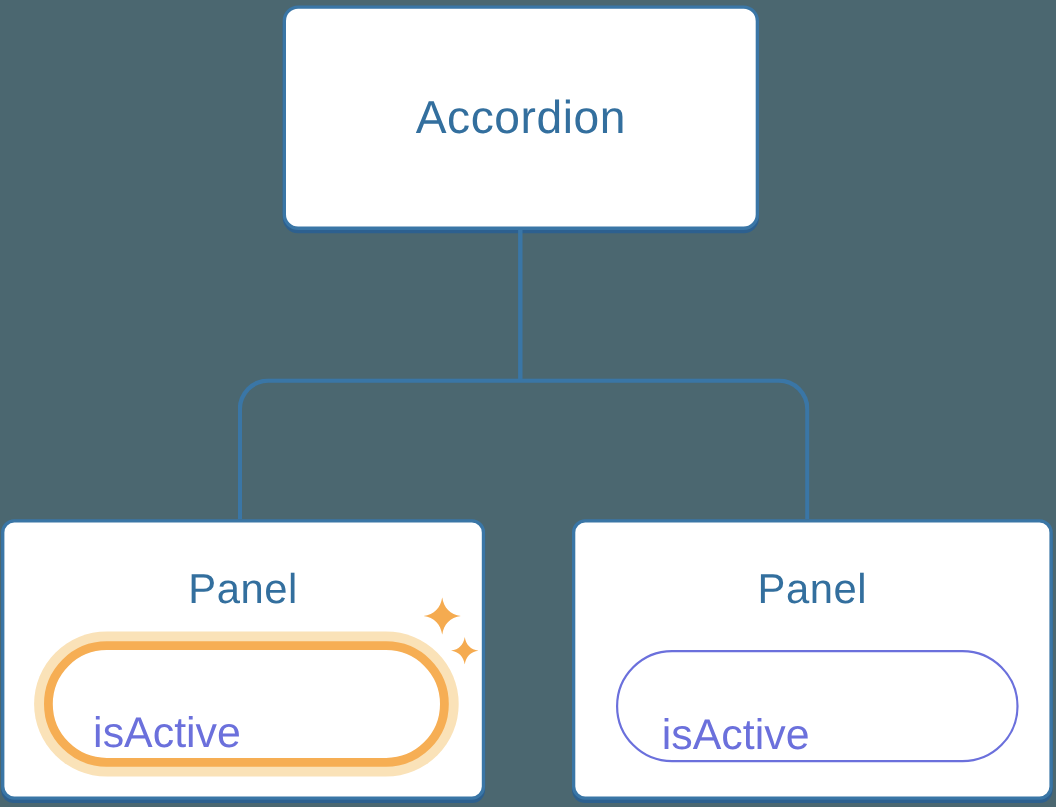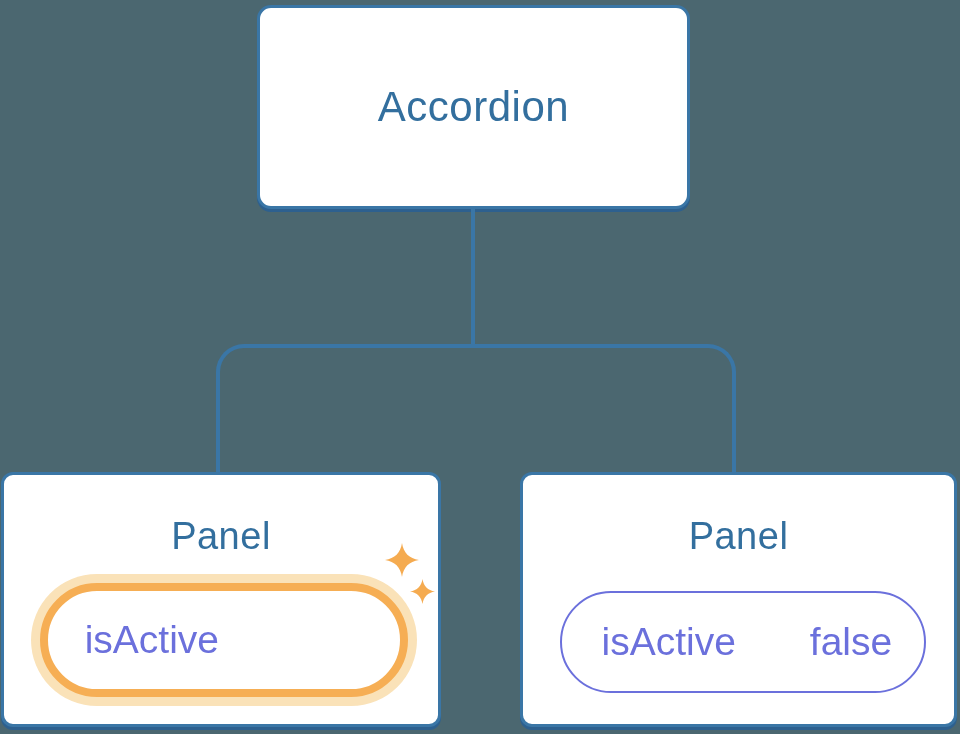--- a/index.html
+++ b/index.html
@@ -75,21 +75,21 @@
     width: 520px; height: 128px;
     border-top: 4px solid var(--node_border, #3a76a6);
     border-left: 4px solid var(--node_border, #3a76a6);
     border-right: 4px solid var(--node_border, #3a76a6);
     border-radius: 28px 28px 0 0;
   }
   
   .state-pill {
     position: absolute;
     display: flex;
-    align-items: center;
+    align-items: flex-end;
     background: var(--node_bg, #ffffff);
     overflow: hidden;
   }
   .pill-active {
     left: 36px; top: 108px;
     width: 368px; height: 114px;
     border: 8px solid var(--highlight_ring, #f6ae54);
     border-radius: 60px;
     box-shadow: 0 0 0 9px var(--highlight_glow, #fae2b8);
   }
@@ -146,17 +146,16 @@
   </svg>
   <svg class="sparkle sparkle-small" viewBox="0 0 24 24" aria-hidden="true">
     <path fill="currentColor" d="M12 0 C13 6.9 17.1 11 24 12 C17.1 13 13 17.1 12 24 C11 17.1 6.9 13 0 12 C6.9 11 11 6.9 12 0 Z"></path>
   </svg>
 
   <div class="node panel-node panel-right">
     <span class="panel-title">Panel</span>
     <div class="state-pill pill-inactive">
       <span class="pill-cell pill-key">isActive</span>
       <span class="pill-divider"></span>
-      <span class="pill-cell pill-value">false</span>
     </div>
   </div>
 
 </div>
 
 </body></html>

